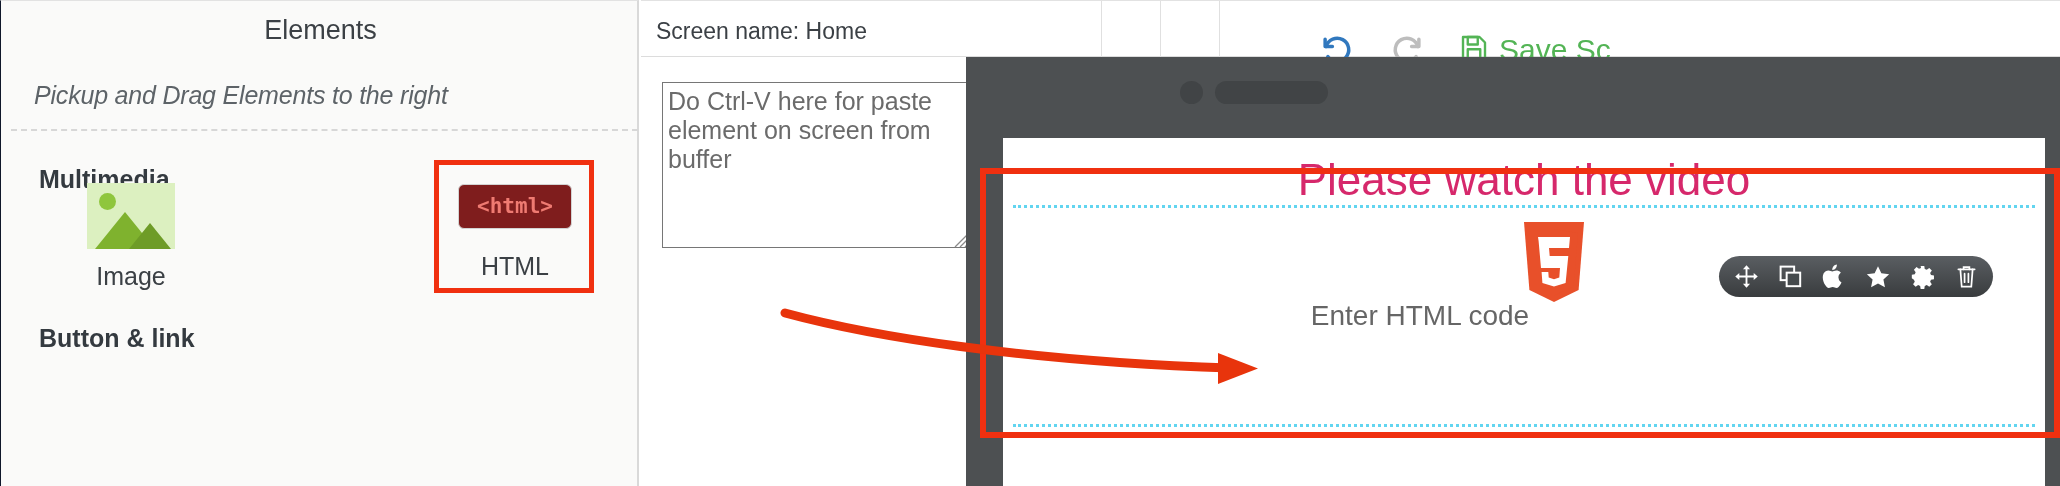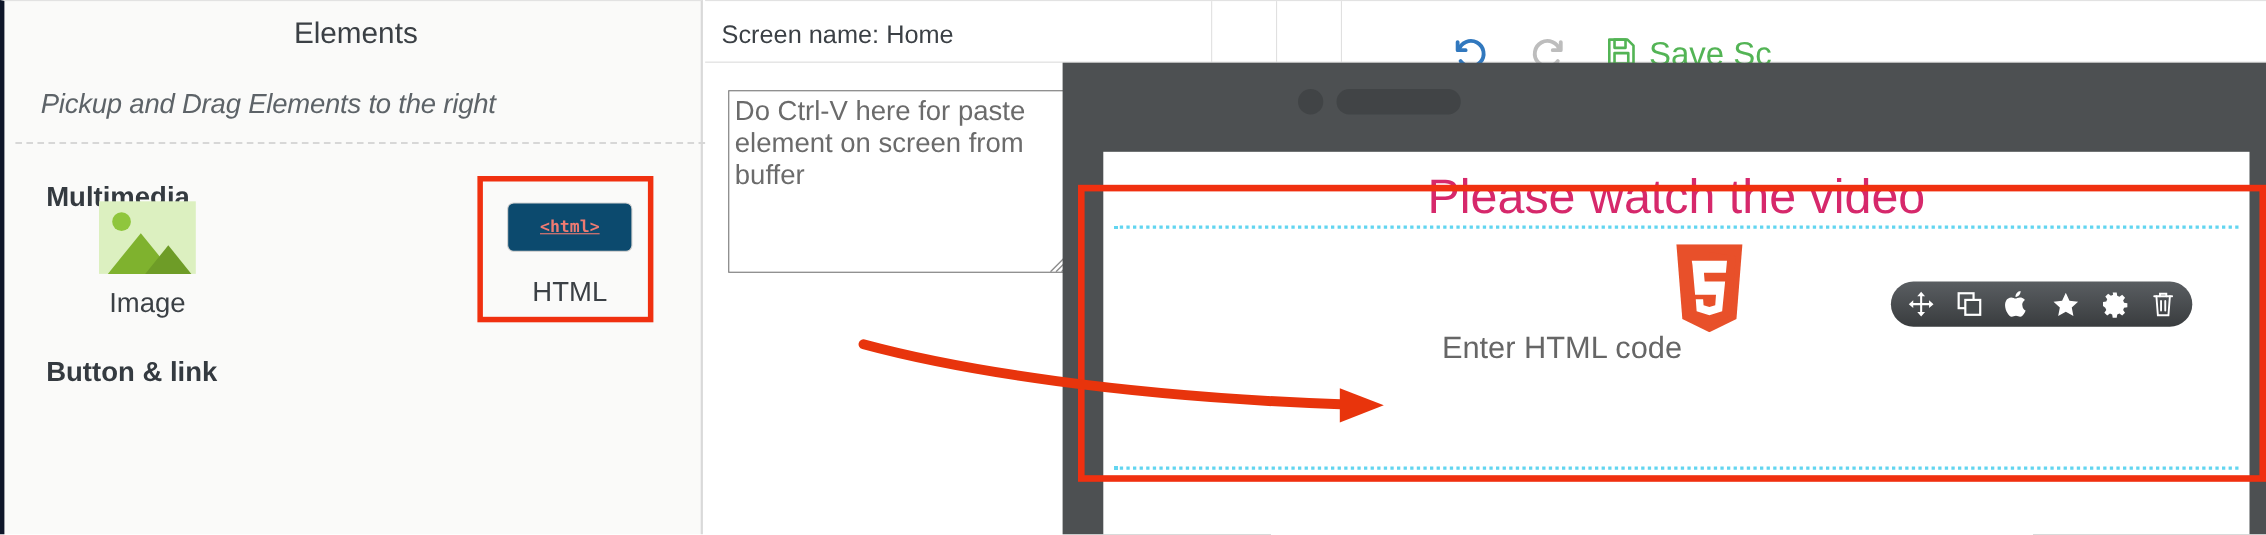--- a/index.html
+++ b/index.html
@@ -16,21 +16,21 @@
   }
 
   
   #left-panel {
     position: absolute;
     left: 0; top: 0;
     width: 639px; height: 486px;
     background: #fafaf9;
     border-right: 2px solid #d9d9d9;
     border-top: 1px solid #e2e2e2;
-    border-left: 4px solid #0f172a;
+    border-left: 1px solid #0f172a;
   }
   #panel-title {
     position: absolute;
     left: 0; top: 14px;
     width: 639px;
     text-align: center;
     font-size: 27px;
     color: #3b4045;
   }
   #panel-subtitle {
@@ -123,29 +123,28 @@
     width: 0; height: 0;
     border-top: 14px solid transparent;
     border-bottom: 14px solid transparent;
     border-left: 24px solid #ffffff;
     margin-left: 6px;
   }
 
   
   .html-icon {
     width: 114px; height: 45px;
-    background: #0c4a6e;
+    background: #7f1d1d;
     border: 1px solid #d3d3d3;
     border-radius: 6px;
     display: flex; align-items: center; justify-content: center;
     font-family: "DejaVu Sans Mono", monospace;
-    font-size: 15px;
+    font-size: 21px;
     font-weight: bold;
     color: #ef7b72;
-    text-decoration: underline;
   }
 
   
   #html-highlight {
     position: absolute;
     left: 434px; top: 160px;
     width: 160px; height: 133px;
     border: 5px solid #f03010;
     pointer-events: none;
   }

